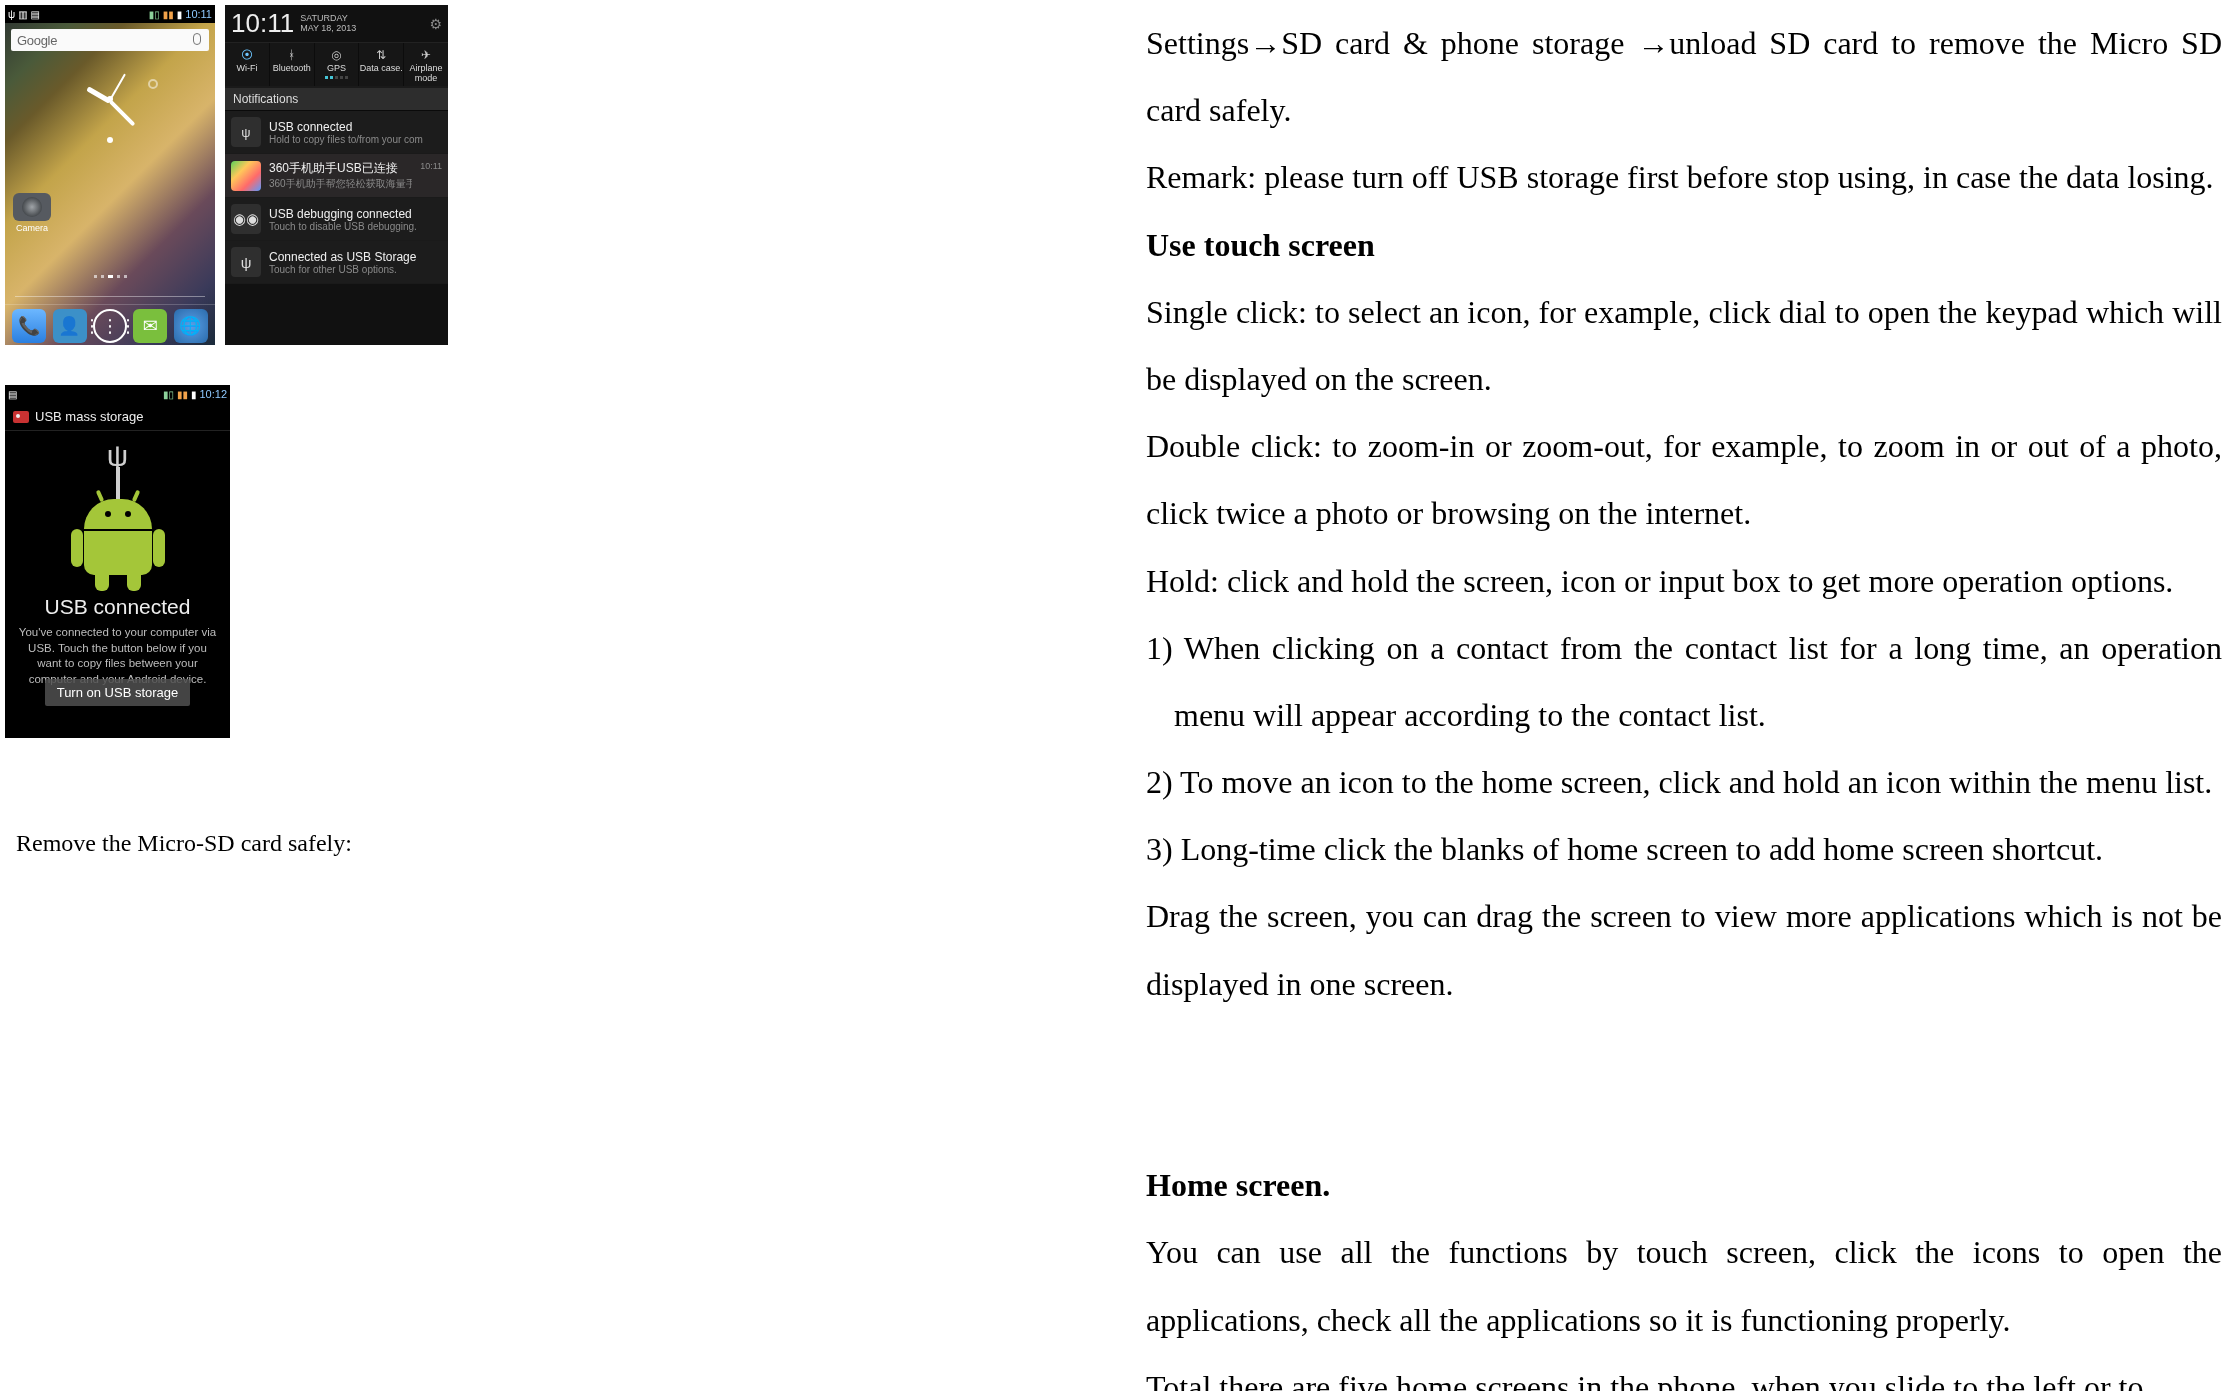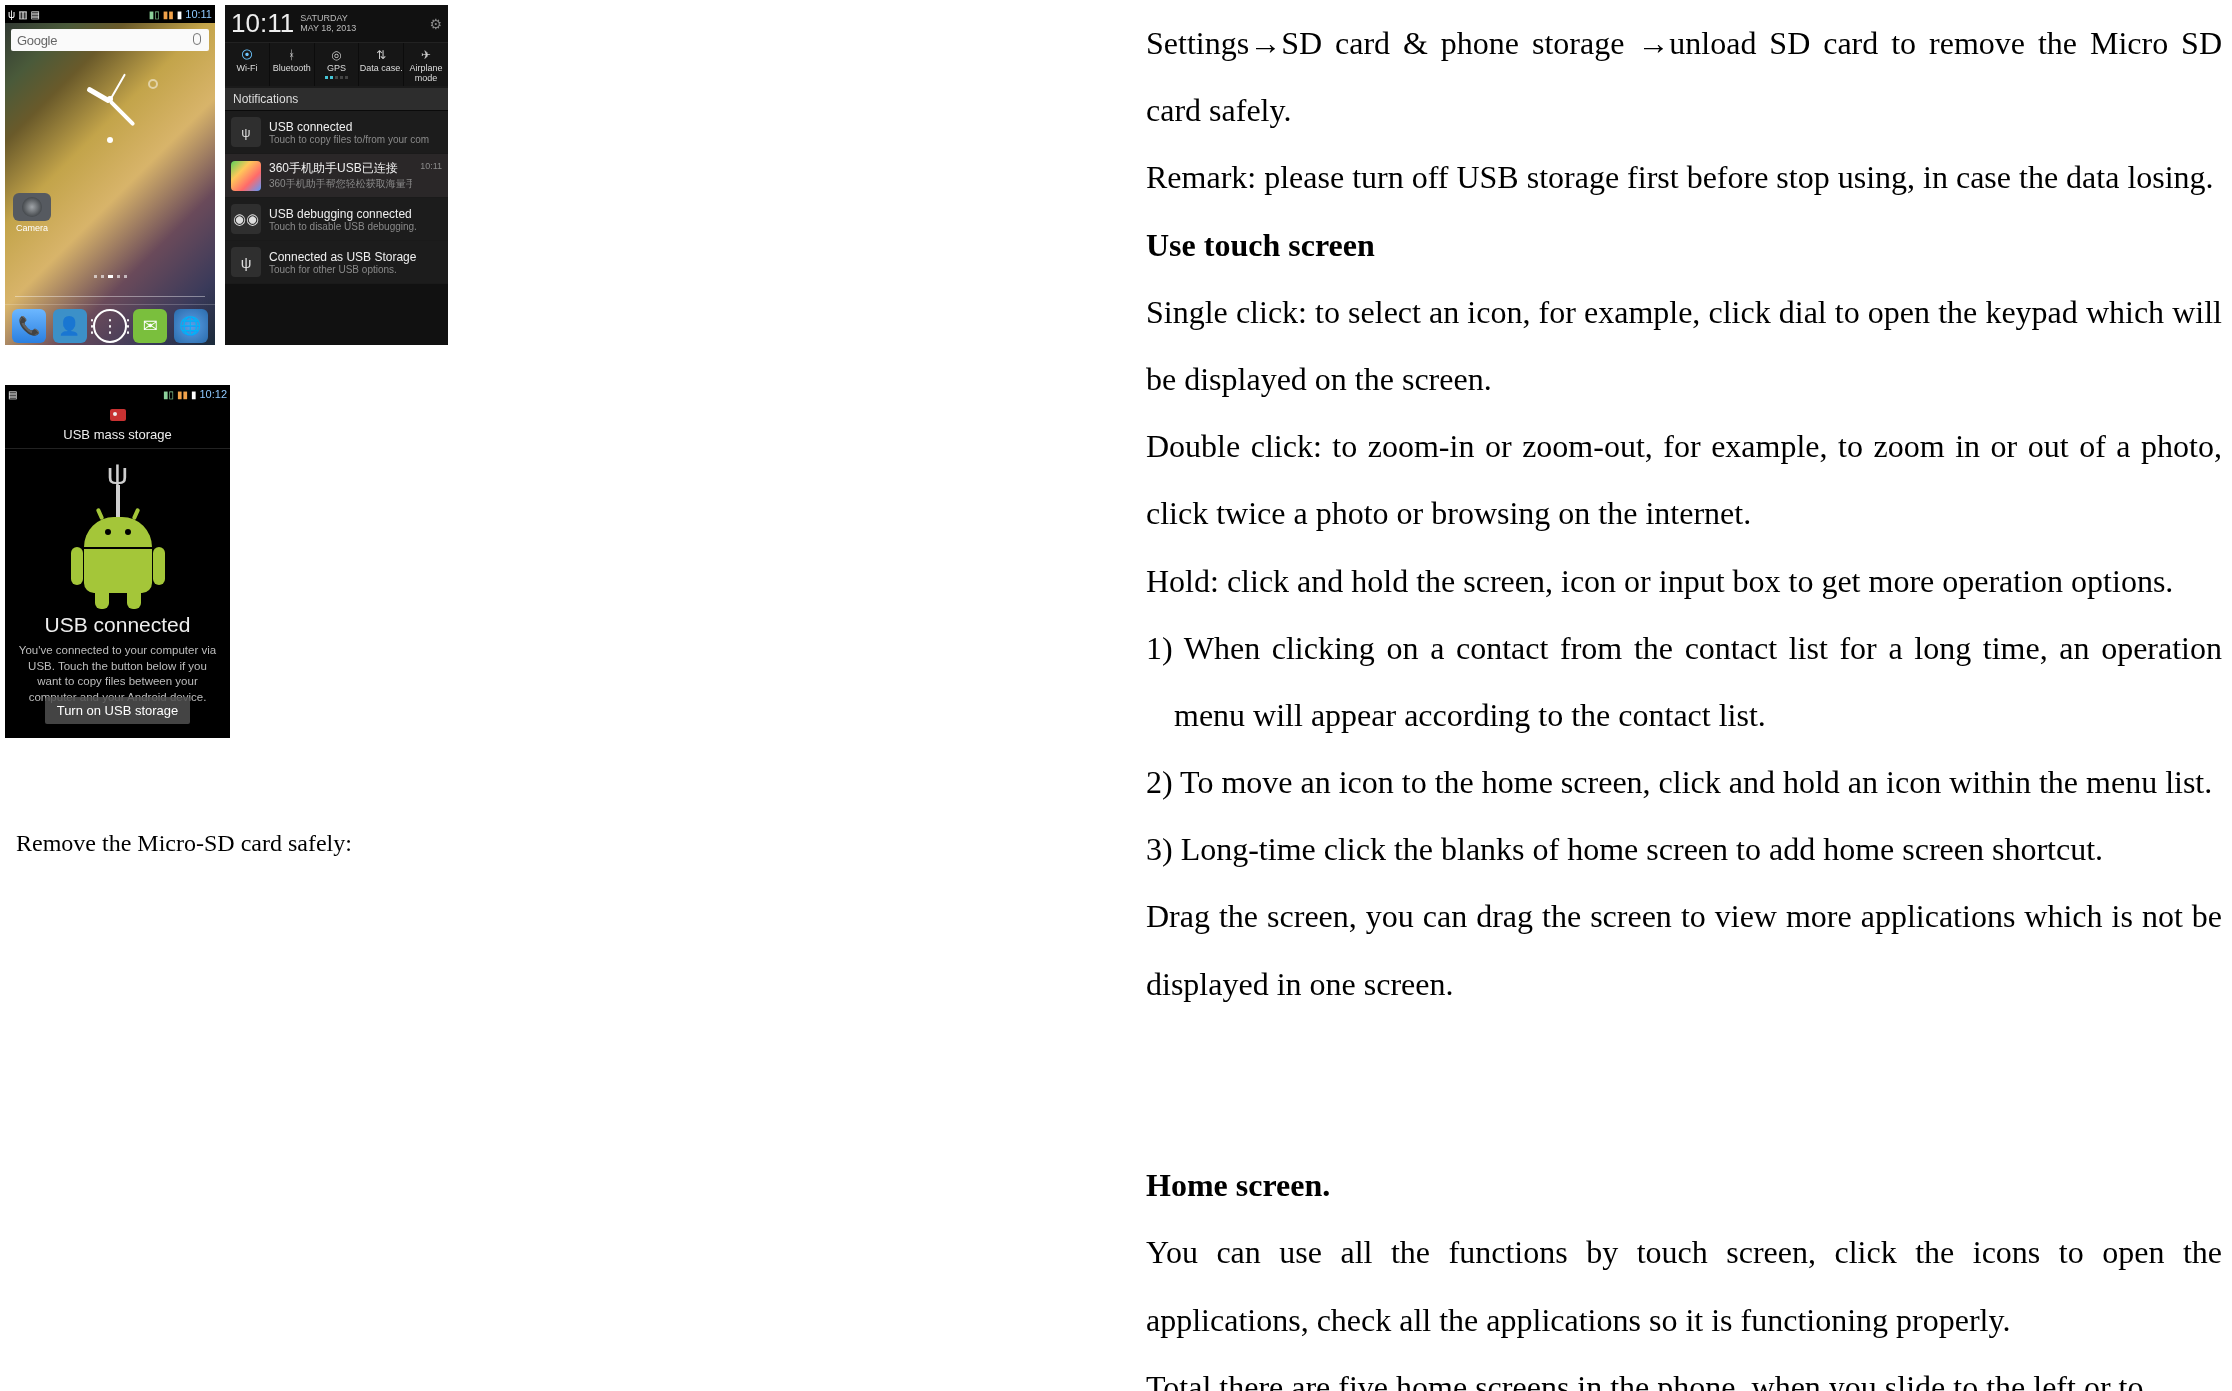--- a/index.html
+++ b/index.html
@@ -169,21 +169,21 @@
 
     
     .phone3 {
       position: absolute; top: 385px; left: 5px;
       width: 225px; height: 353px;
       background: #000; color: #fff; font-family: sans-serif;
       overflow: hidden; text-align: center;
     }
     .p3-title-row {
       display: flex; align-items: center; gap: 6px;
-      padding: 6px 8px; border-bottom: 1px solid #222; text-align: left; flex-direction: column;
+      padding: 6px 8px; border-bottom: 1px solid #222; text-align: left;
     }
     .p3-title-row .reddot { width: 16px; height: 12px; background: #c83232; border-radius: 2px; position: relative; }
     .p3-title-row .reddot::after { content: ""; position: absolute; left: 3px; top: 3px; width: 4px; height: 4px; border-radius: 50%; background: #eee; }
     .p3-title { font-size: 13px; color: #eee; }
 
     .android-area { margin: 14px auto 6px auto; position: relative; width: 120px; height: 132px; }
     .usb-trident { font-size: 30px; color: #cfcfcf; position: absolute; top: -6px; left: 50%; transform: translateX(-50%); z-index: 3; }
     .usb-stem    { width: 4px; height: 44px; background: #cfcfcf; position: absolute; top: 22px; left: 50%; margin-left: -2px; z-index: 0; }
     .android {
       position: absolute; bottom: 0; left: 50%; transform: translateX(-50%);
@@ -318,21 +318,21 @@
         <div class="qi">✈</div>
         <div>Airplane mode</div>
       </div>
     </div>
     <div class="notif-hdr">Notifications</div>
 
     <div class="notif">
       <div class="nicon i-usb"></div>
       <div class="ntext">
         <div class="ntitle">USB connected</div>
-        <div class="nsub">Touch to copy files to/from your com</div>
+        <div class="nsub">Hold to copy files to/from your com</div>
       </div>
     </div>
     <div class="notif hl">
       <div class="nicon color"></div>
       <div class="ntext">
         <div class="ntitle">360手机助手USB已连接</div>
         <div class="nsub">360手机助手帮您轻松获取海量手机</div>
       </div>
       <div class="nts">10:11</div>
     </div>

